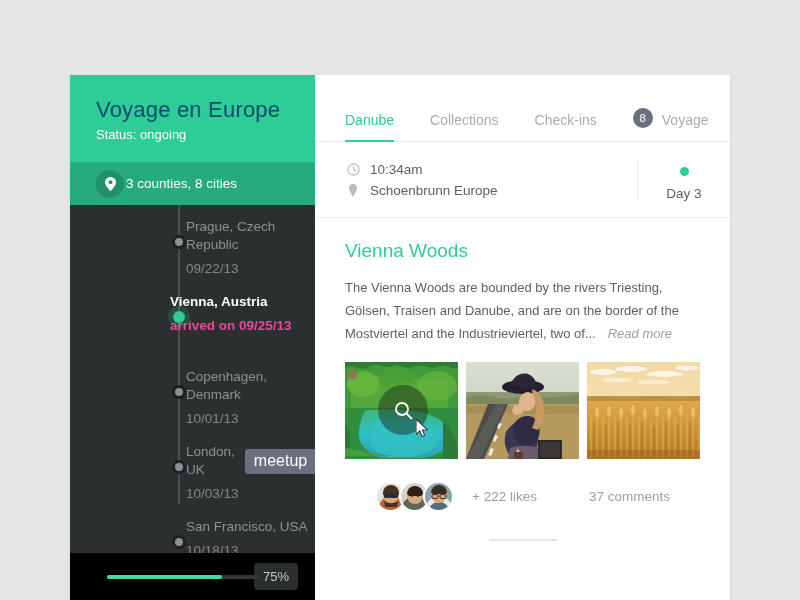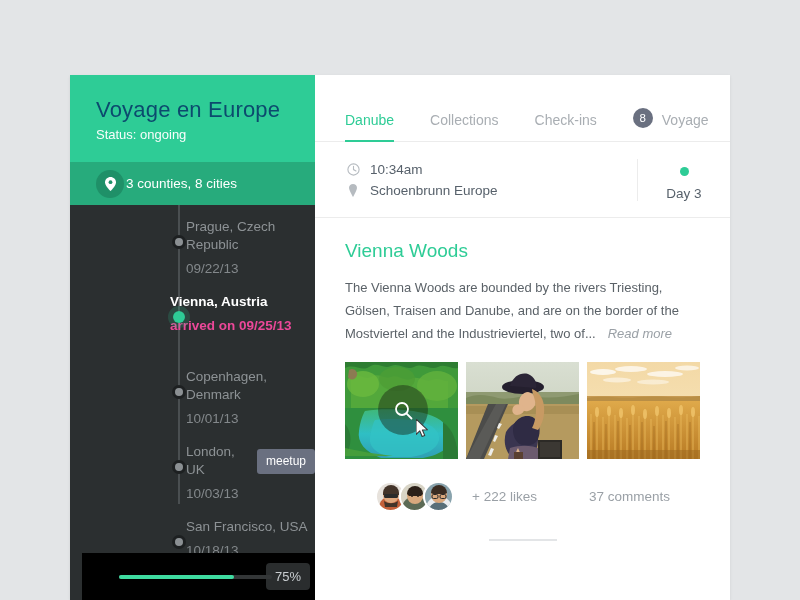--- a/index.html
+++ b/index.html
@@ -121,29 +121,29 @@
     line-height: 18px;
     margin-top: 6px;
   }
   .tl-item.active { padding-left: 100px; }
   .tl-item.active .tl-place { color: #ffffff; font-weight: bold; font-size: 13.5px; }
   .tl-item.active .tl-date  { color: #ec4899; font-weight: bold; }
   .tl-tag {
     margin-left: 10px;
     background: #6a7080;
     color: #ffffff;
-    font-size: 12px;
+    font-size: 16px;
     line-height: 12px;
     padding: 6px 9px 7px;
     border-radius: 3px;
   }
 
   .sb-progress {
     position: absolute;
-    left: 12px; bottom: 0;
+    left: 0; bottom: 0;
     width: 245px; height: 47px;
     background: #000000;
     display: flex; align-items: center;
   }
   .track {
     position: relative;
     margin-left: 37px;
     width: 153px; height: 4px;
     border-radius: 2px;
     background: #333637;

